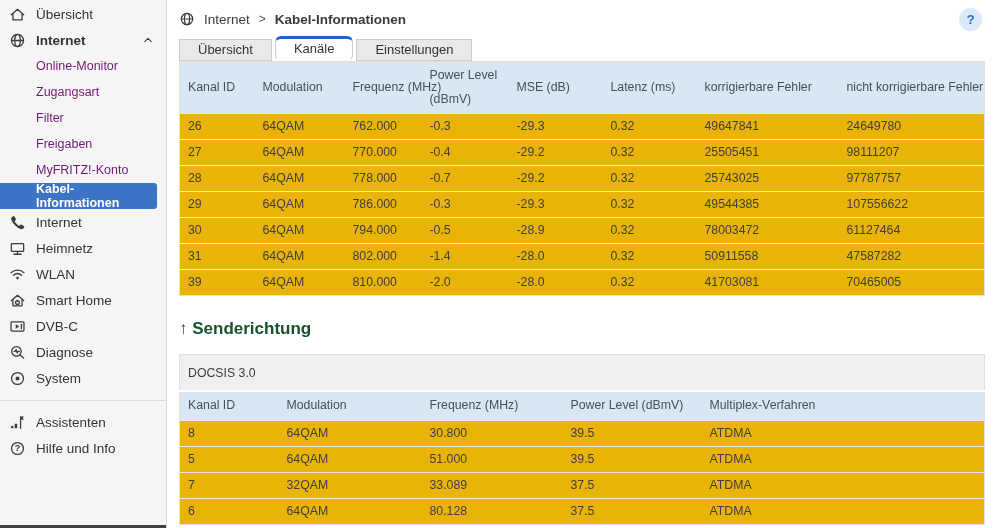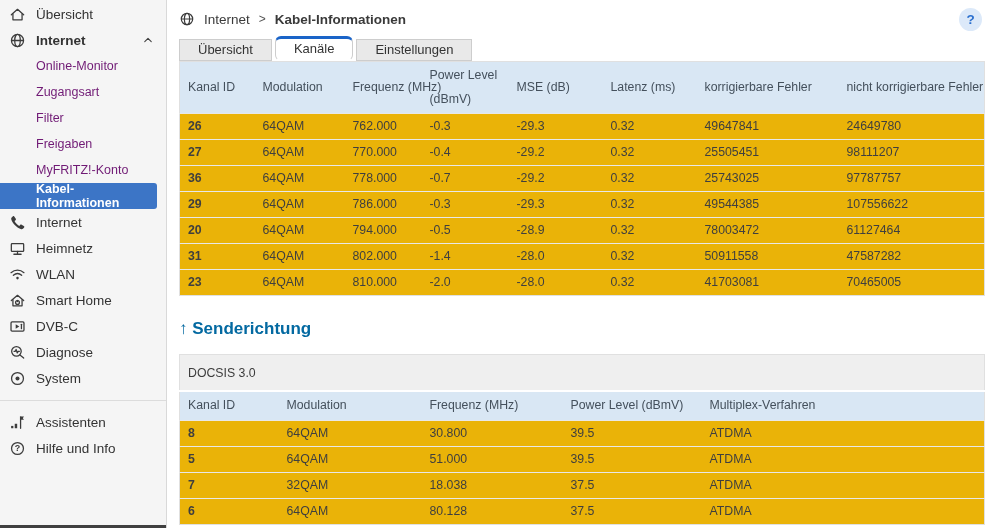--- a/index.html
+++ b/index.html
@@ -88,25 +88,25 @@
   }
   thead th.wrap { white-space: normal; }
   #t1 thead tr { height: 50px; }
   #t2 thead tr.cols { height: 25px; }
   #t2 .group-row th {
     background: #efefef; color: #3c3c3c; height: 37px;
     border-bottom: 2px solid #fff; line-height: normal; padding: 0 8px;
   }
   tbody tr { height: 26px; border-top: 1px solid #e8e8e8; }
   tbody td { padding: 3px 8px; white-space: nowrap; overflow: hidden; }
-  tbody td.c0 { font-weight: bold; }
+  tbody td.c0 { font-weight: normal; }
 
   .section-heading {
     margin: 23px 0 15px 0;
-    font-size: 17px; font-weight: bold; color: #0369a1;
+    font-size: 17px; font-weight: bold; color: #14532d;
   }
 </style>
 </head>
 <body>
 
 <div class="app">
 
   <aside class="sidebar">
     <nav id="sidebar-items">
         <div class="side-item top">
@@ -303,61 +303,61 @@
             <td class="c0">27</td>
             <td>64QAM</td>
             <td>770.000</td>
             <td>-0.4</td>
             <td>-29.2</td>
             <td>0.32</td>
             <td>25505451</td>
             <td>98111207</td>
           </tr>
           <tr>
-            <td class="c0">36</td>
+            <td class="c0">28</td>
             <td>64QAM</td>
             <td>778.000</td>
             <td>-0.7</td>
             <td>-29.2</td>
             <td>0.32</td>
             <td>25743025</td>
             <td>97787757</td>
           </tr>
           <tr>
             <td class="c0">29</td>
             <td>64QAM</td>
             <td>786.000</td>
             <td>-0.3</td>
             <td>-29.3</td>
             <td>0.32</td>
             <td>49544385</td>
             <td>107556622</td>
           </tr>
           <tr>
-            <td class="c0">20</td>
+            <td class="c0">30</td>
             <td>64QAM</td>
             <td>794.000</td>
             <td>-0.5</td>
             <td>-28.9</td>
             <td>0.32</td>
             <td>78003472</td>
             <td>61127464</td>
           </tr>
           <tr>
             <td class="c0">31</td>
             <td>64QAM</td>
             <td>802.000</td>
             <td>-1.4</td>
             <td>-28.0</td>
             <td>0.32</td>
             <td>50911558</td>
             <td>47587282</td>
           </tr>
           <tr>
-            <td class="c0">23</td>
+            <td class="c0">39</td>
             <td>64QAM</td>
             <td>810.000</td>
             <td>-2.0</td>
             <td>-28.0</td>
             <td>0.32</td>
             <td>41703081</td>
             <td>70465005</td>
           </tr>
         </tbody>
       </table>
@@ -395,21 +395,21 @@
           <tr>
             <td class="c0">5</td>
             <td>64QAM</td>
             <td>51.000</td>
             <td>39.5</td>
             <td>ATDMA</td>
           </tr>
           <tr>
             <td class="c0">7</td>
             <td>32QAM</td>
-            <td>18.038</td>
+            <td>33.089</td>
             <td>37.5</td>
             <td>ATDMA</td>
           </tr>
           <tr>
             <td class="c0">6</td>
             <td>64QAM</td>
             <td>80.128</td>
             <td>37.5</td>
             <td>ATDMA</td>
           </tr>

